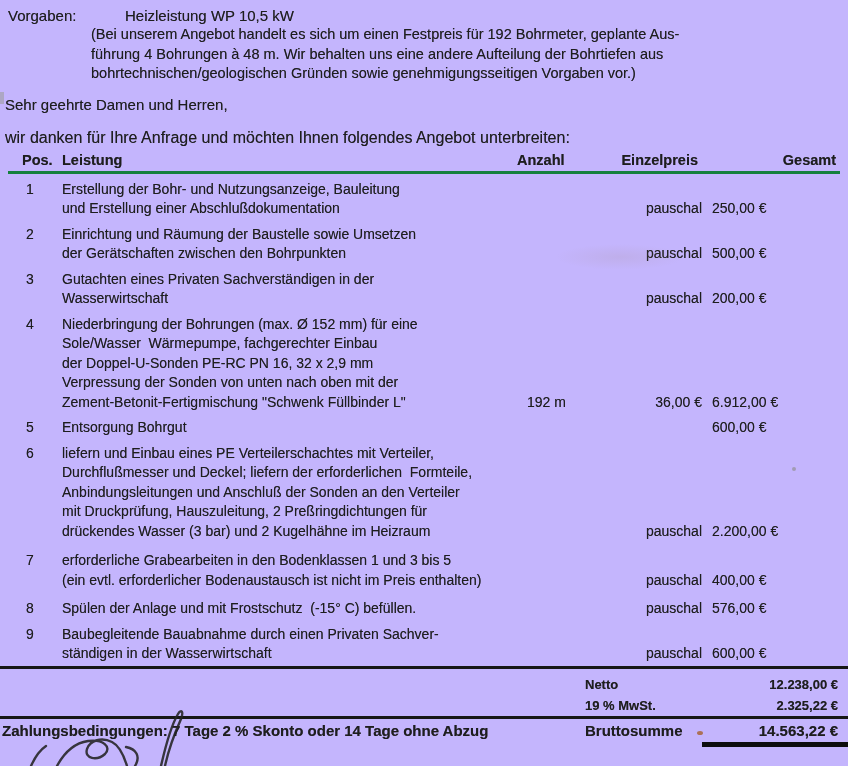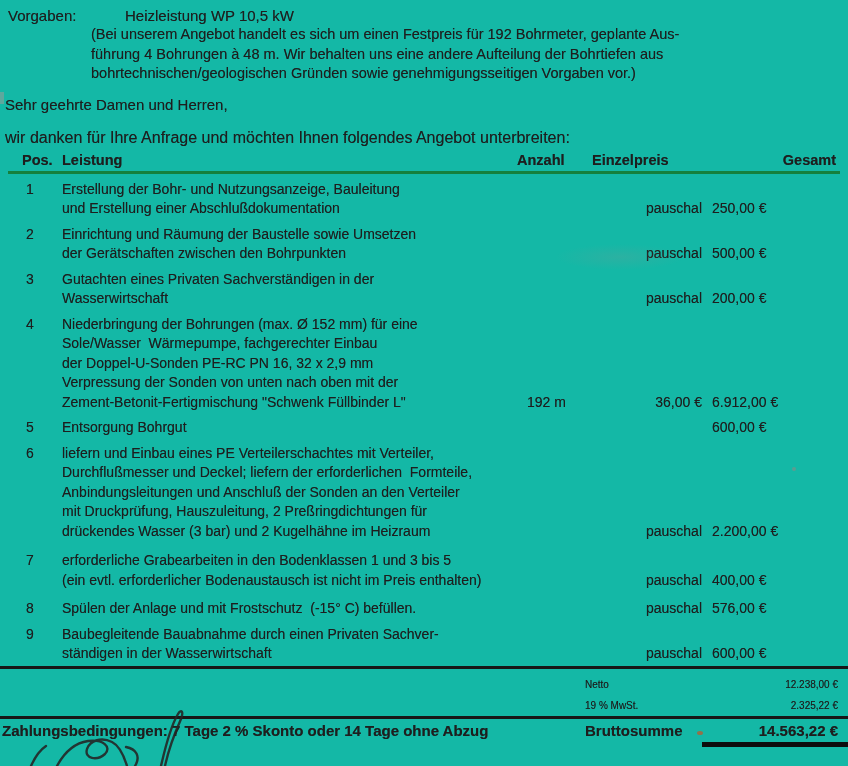--- a/index.html
+++ b/index.html
@@ -1,54 +1,54 @@
 <!DOCTYPE html>
 <html><head>
 <meta charset="utf-8">
 <style>
   html,body{margin:0;padding:0;background:#e8e8e8;}
   .page{
     position:relative;width:848px;height:766px;overflow:hidden;
-    background:#14b8a6;
+    background:#c4b5fd;
     font-family:"Liberation Sans",sans-serif;
     color:#1e1e1e;
     text-shadow:0 0 .4px rgba(25,25,25,.55);
   }
   .bold{font-weight:700;}
   
   .meta{padding:6px 0 0 8px;font-size:15px;line-height:19px;}
   .meta-row{display:flex;}
   .meta-label{flex:0 0 117px;}
   .note{margin-left:83px;font-size:14.5px;line-height:19.6px;white-space:pre;}
   .salutation{margin:12px 0 0 5px;font-size:15px;line-height:17px;}
   .intro{margin:16px 0 0 5px;font-size:16px;line-height:17px;}
   
   table.items{border-collapse:collapse;table-layout:fixed;width:832px;margin:6px 0 0 8px;}
   col.w-pos{width:46px;}col.w-desc{width:463px;}col.w-anz{width:75px;}
   col.w-einzel{width:120px;}col.w-ges{width:128px;}
   th{font-size:14.5px;font-weight:700;text-align:left;line-height:16px;
      padding:0 0 3px 0;border-bottom:3px solid #15803d;}
   th.h-pos{padding-left:14px;}
   th.h-desc{padding-left:8px;}
-  th.h-einzel{padding-right:14px;}
+  th.h-einzel{text-align:right;padding-right:14px;}
   th.h-ges{text-align:right;padding-right:4px;}
   td{font-size:14px;line-height:19.5px;padding:6px 0 0 0;vertical-align:bottom;}
   td.c-pos{padding-left:18px;vertical-align:top;}
   td.c-desc{padding-left:8px;vertical-align:top;white-space:pre;}
   td.c-anz{padding-left:10px;}
   td.c-einzel{text-align:right;padding-right:10px;}
   td.c-ges{text-align:left;padding-right:4px;}
   tr.r7 td{padding-top:10px;}
   tr.r8 td{padding-top:9px;}
   tr.r9 td{padding-top:6px;}
   
   .rule{background:#171717;width:848px;}
   .rule-after-table{height:3px;margin-top:2px;}
   .rule-mid{height:3px;margin-top:1px;}
-  .totals-row{display:flex;font-weight:400;font-size:10px;line-height:19px;gap:16px;}
+  .totals-row{display:flex;font-weight:700;font-size:13px;line-height:19px;gap:16px;}
   .totals-row.netto{padding-top:6px;}
   .totals-row.mwst{padding-top:2px;}
   .t-lbl{margin-left:585px;}
   .t-val{margin-left:auto;margin-right:10px;}
   .brutto-row{display:flex;font-weight:700;font-size:15px;line-height:17px;padding:3px 0 0 2px;}
   .zahlung{flex:0 0 583px;}
   .brutto-row .t-lbl{margin-left:0;}
   .bar-final{height:5px;background:#0d0d0d;width:146px;margin:3px 0 0 702px;}
   
   .signature{position:absolute;left:0;top:680px;pointer-events:none;}

